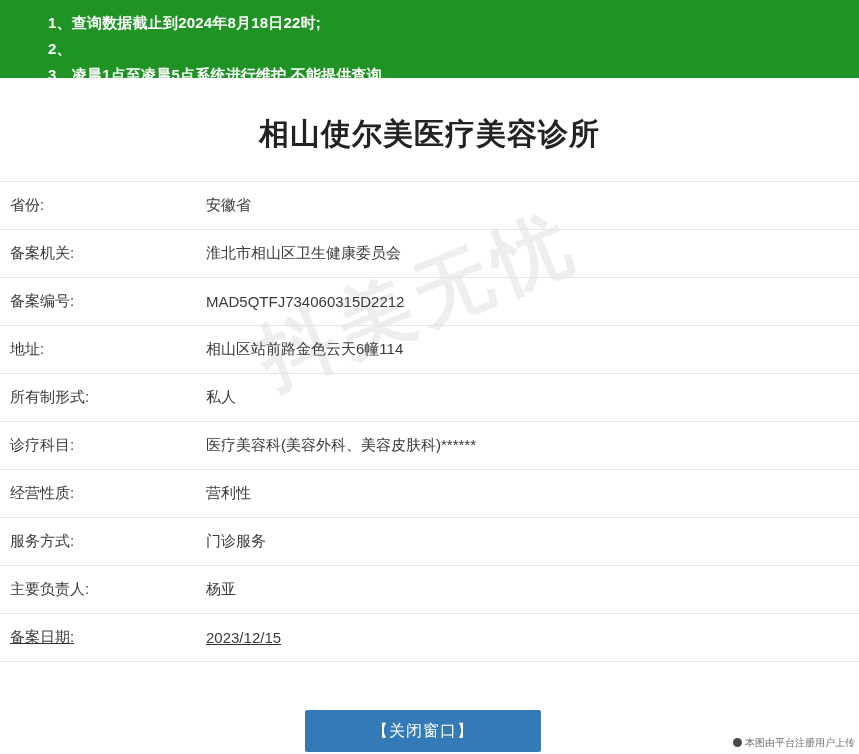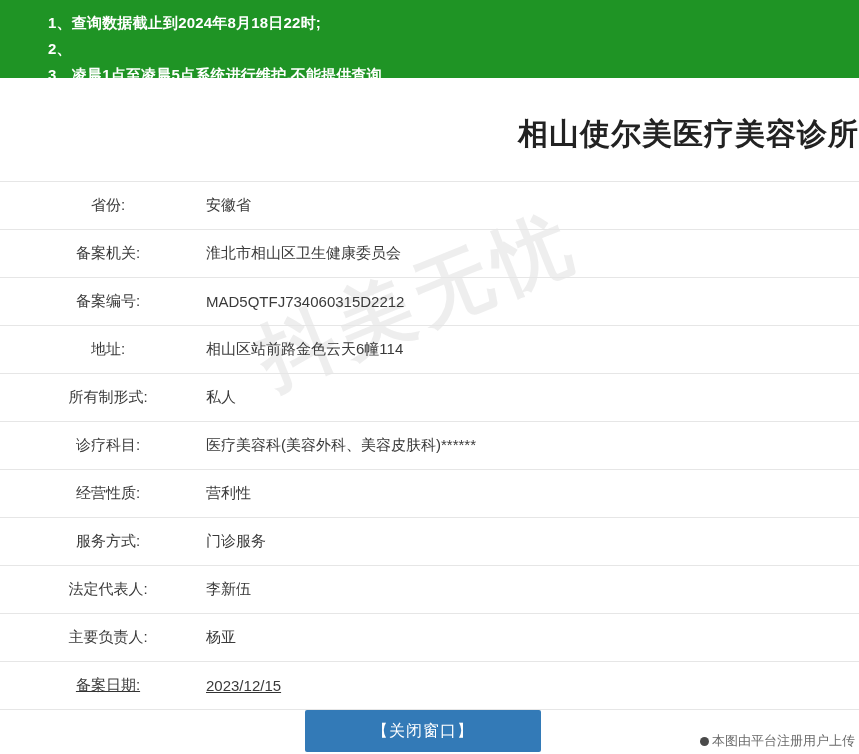--- a/index.html
+++ b/index.html
@@ -43,21 +43,20 @@
   
   .title-wrap {
     text-align: center;
     padding: 36px 0 26px 0;
   }
   .title {
     font-size: 30px;
     font-weight: bold;
     color: #222222;
     letter-spacing: 1px;
-    text-align: right;
   }
 
   
   .info-table {
     width: 859px;
     border-collapse: collapse;
     position: relative;
     z-index: 2;
   }
   .info-table tr {
@@ -71,21 +70,20 @@
     padding: 14px 0;
     font-size: 15px;
     color: #3a3a3a;
     vertical-align: middle;
     background: transparent;
   }
   .cell-label {
     width: 196px;
     padding-left: 10px !important;
     color: #333333;
-    text-align: center;
   }
   .cell-value {
     color: #3d3d3d;
   }
 
   
   .watermark {
     position: absolute;
     left: 250px;
     top: 250px;
@@ -123,21 +121,21 @@
     font-family: "Liberation Sans", sans-serif;
     cursor: pointer;
     border-radius: 2px;
     letter-spacing: 1px;
   }
 
   .corner-note {
     position: absolute;
     right: 4px;
     bottom: 4px;
-    font-size: 13px;
+    font-size: 10px;
     color: #6b6b6b;
     z-index: 3;
     white-space: nowrap;
   }
   .corner-note .dot {
     display: inline-block;
     width: 9px;
     height: 9px;
     border-radius: 50%;
     background: #4a4a4a;
@@ -198,24 +196,20 @@
     </tr>
     <tr>
       <td class="cell-label">经营性质:</td>
       <td class="cell-value">营利性</td>
     </tr>
     <tr>
       <td class="cell-label">服务方式:</td>
       <td class="cell-value">门诊服务</td>
     </tr>
     <tr>
-      <td class="cell-label">法定代表人:</td>
-      <td class="cell-value">李新伍</td>
-    </tr>
-    <tr>
       <td class="cell-label">主要负责人:</td>
       <td class="cell-value">杨亚</td>
     </tr>
     <tr>
       <td class="cell-label">备案日期:</td>
       <td class="cell-value">2023/12/15</td>
     </tr>
   </tbody>
 </table>
 

